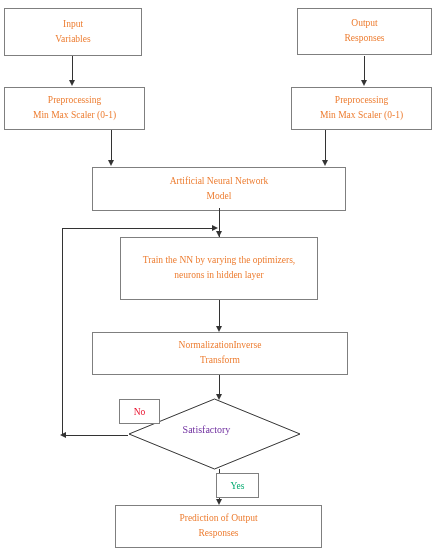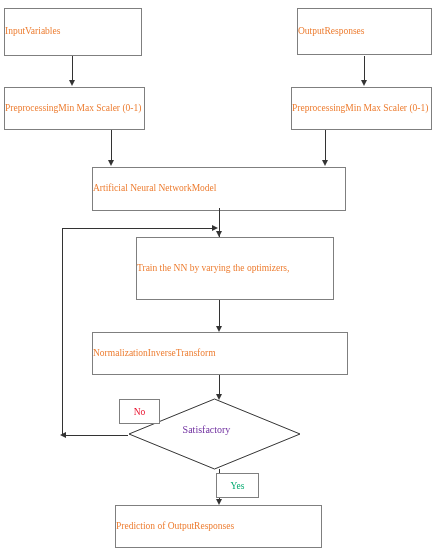--- a/index.html
+++ b/index.html
@@ -16,22 +16,23 @@
     font-family: "Liberation Serif", "DejaVu Serif", serif;
   }
 
   
   .node {
     position: absolute;
     box-sizing: border-box;
     border: 1px solid #7f7f7f;
     background: #ffffff;
     display: flex;
-    flex-direction: row;
+    flex-direction: column;
     align-items: center;
+    justify-content: center;
     text-align: center;
     color: #ED7D31;
     font-size: 9.5px;
     line-height: 1.05;
   }
   .node .line {
     display: block;
     white-space: nowrap;
     padding: 2.5px 0;
   }
@@ -144,22 +145,23 @@
   <div class="arrow down" style="left:215.5px; top:231px;"></div>
 
   <div class="conn h" style="left:62px; top:228px; width:152px;"></div>
   <div class="arrow right" style="left:212px; top:224.5px;"></div>
 
   <div class="conn v" style="left:62px; top:228px; height:208px;"></div>
 
   <div class="conn h" style="left:66px; top:435px; width:62px;"></div>
   <div class="arrow left" style="left:60px; top:431.5px;"></div>
 
-  <div class="node" style="left:136px; top:237px; width:198px; height:63px;">
+  <div class="node" style="left:120px; top:237px; width:198px; height:63px;">
     <span class="line">Train the NN by varying the optimizers,</span>
+    <span class="line">neurons in hidden layer</span>
   </div>
 
   <div class="conn v" style="left:219px; top:300px; height:26px;"></div>
   <div class="arrow down" style="left:215.5px; top:326px;"></div>
 
   <div class="node" style="left:92px; top:332px; width:256px; height:43px;">
     <span class="line">NormalizationInverse</span>
     <span class="line">Transform</span>
   </div>
 

